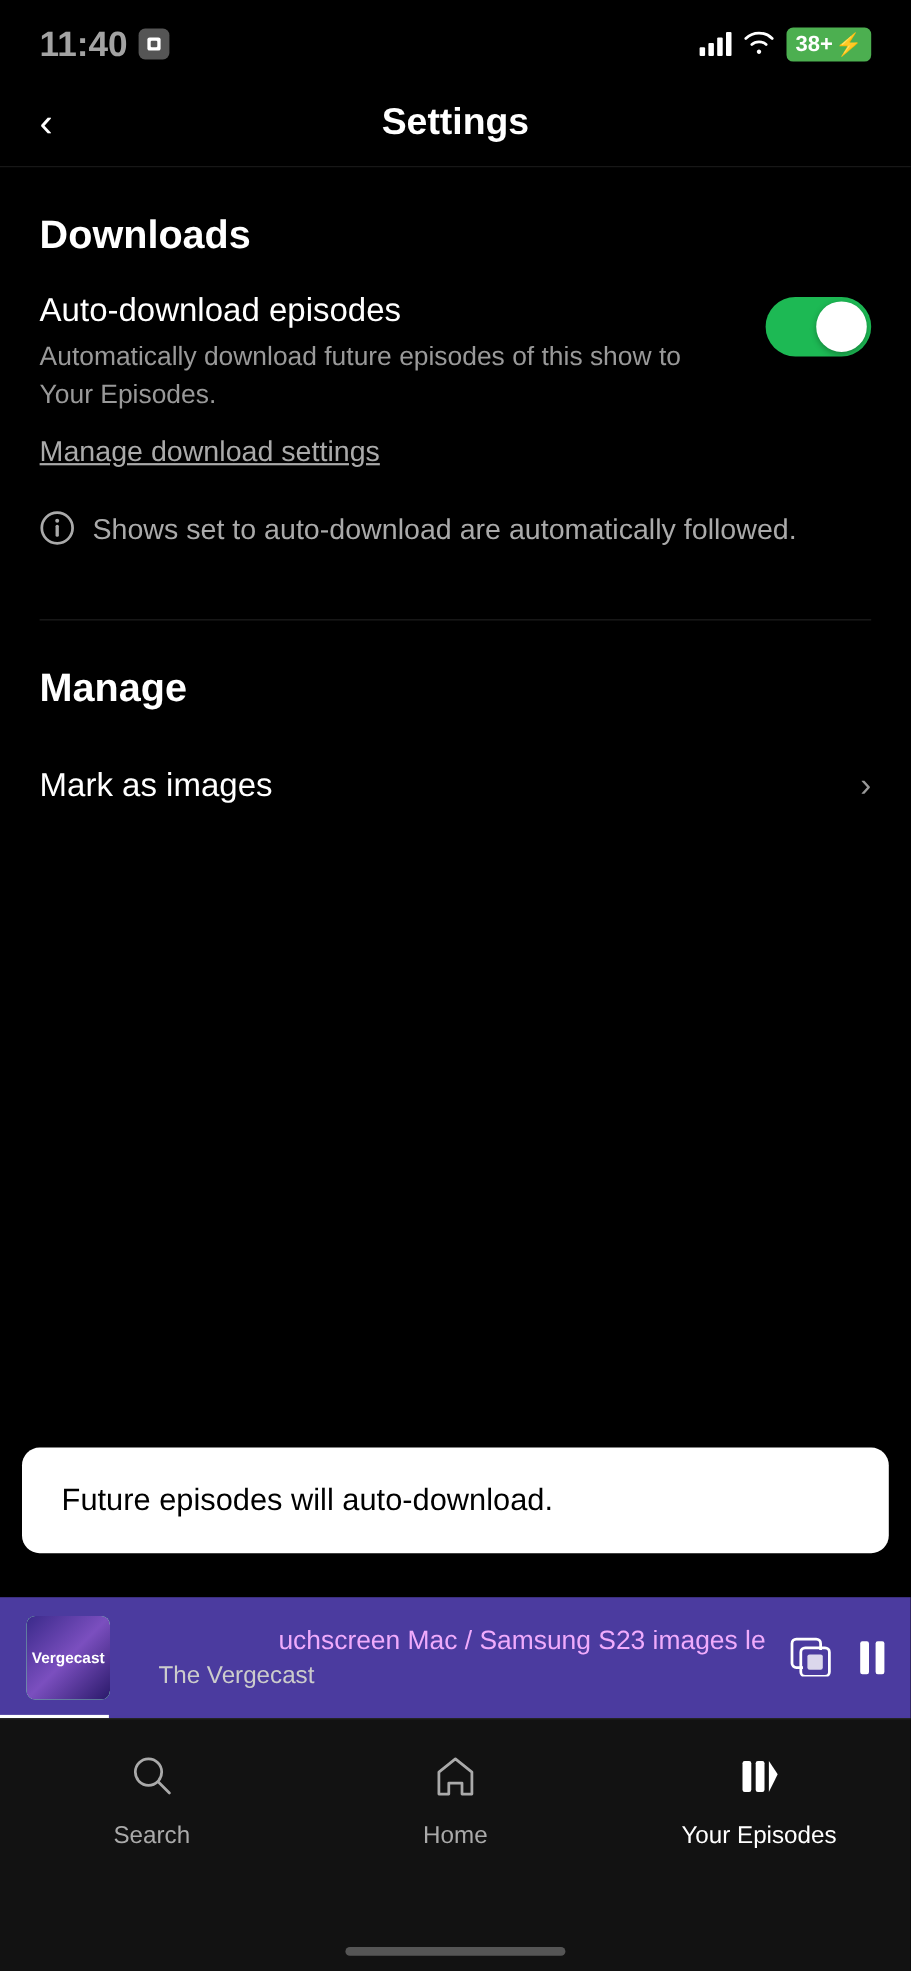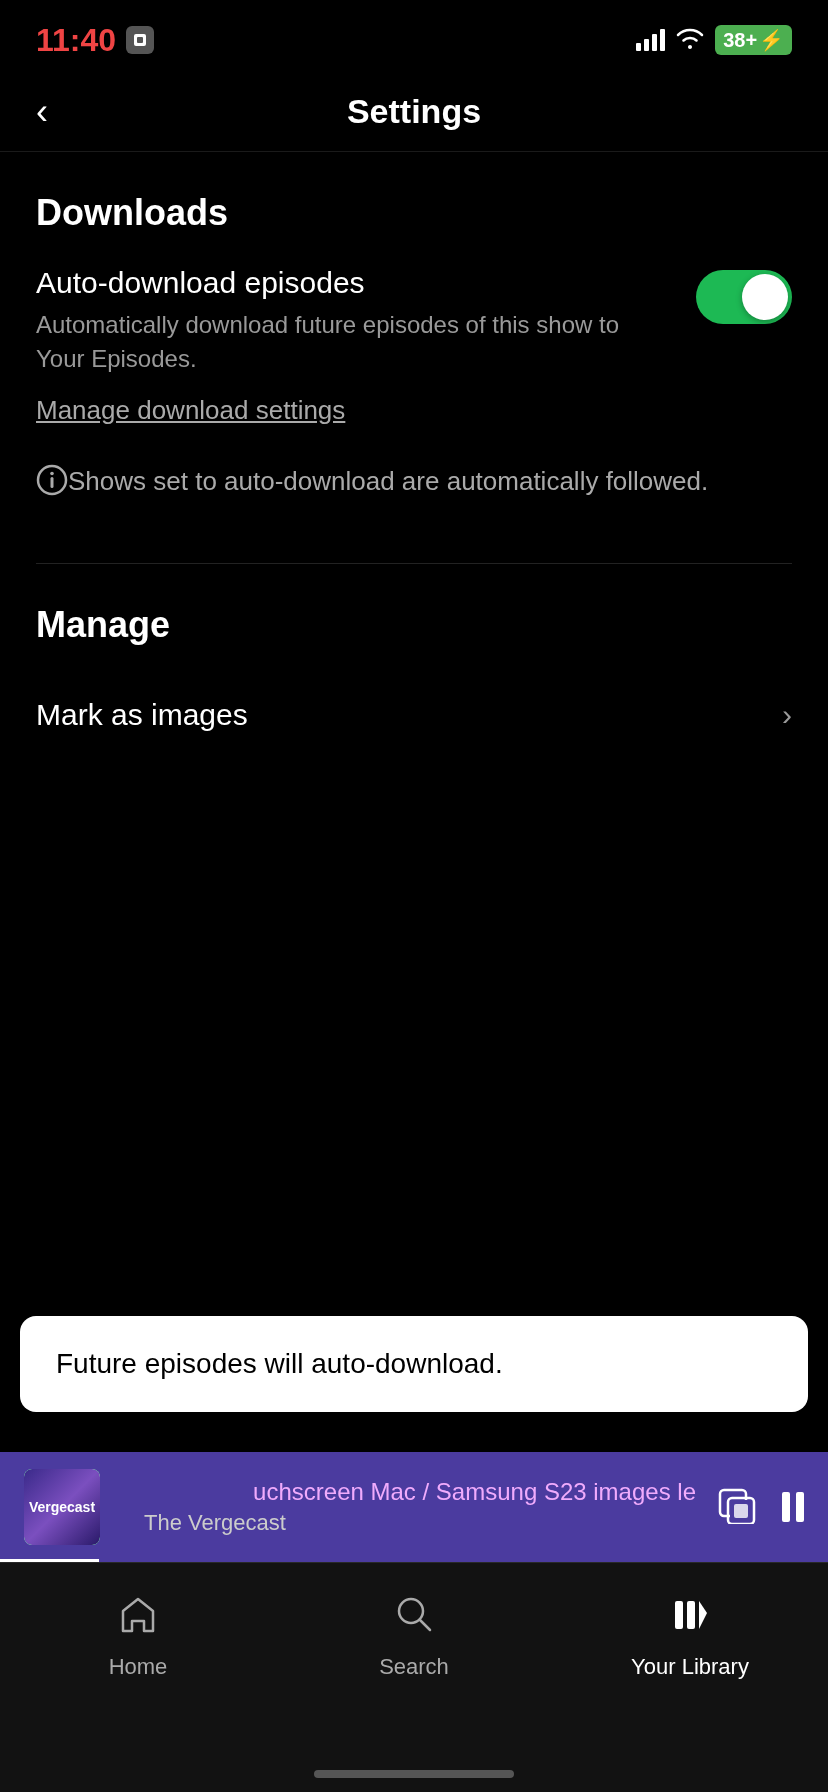--- a/index.html
+++ b/index.html
@@ -19,21 +19,21 @@
     .status-bar {
       display: flex;
       justify-content: space-between;
       align-items: center;
       padding: 18px 36px 10px 36px;
       height: 72px;
     }
     .status-time {
       font-size: 32px;
       font-weight: 600;
-      color: #ef4444;
+      color: #a3a3a3;
     }
     .status-icons {
       display: flex;
       align-items: center;
       gap: 10px;
     }
     .signal-bars {
       display: flex;
       align-items: flex-end;
       gap: 3px;
@@ -144,20 +144,21 @@
       text-decoration: underline;
       cursor: pointer;
       margin-bottom: 36px;
       display: inline-block;
     }
 
     
     .info-note {
       display: flex;
       align-items: flex-start;
+      gap: 16px;
       margin-bottom: 60px;
     }
     .info-icon {
       font-size: 28px;
       color: #aaa;
       flex-shrink: 0;
       margin-top: 2px;
     }
     .info-text {
       font-size: 26px;
@@ -467,41 +468,41 @@
     <div class="pause-btn">
       <div class="pause-bar"></div>
       <div class="pause-bar"></div>
     </div>
   </div>
   <div class="progress-line"></div>
 </div>
 
 <div class="bottom-nav">
   <div class="nav-item">
-    <span class="nav-icon nav-icon-home">
-      <svg width="42" height="42" viewBox="0 0 42 42" fill="none">
-        <path d="M6 18L21 6L36 18V38H27V28H15V38H6V18Z" stroke="#aaa" stroke-width="2.5" fill="none" stroke-linejoin="round"></path>
-      </svg>
-    </span>
-    <span class="nav-label">Home</span>
-  </div>
-  <div class="nav-item">
     <span class="nav-icon nav-icon-search">
       <svg width="42" height="42" viewBox="0 0 42 42" fill="none">
         <circle cx="18" cy="18" r="12" stroke="#aaa" stroke-width="2.5" fill="none"></circle>
         <path d="M27 27L37 37" stroke="#aaa" stroke-width="2.5" stroke-linecap="round"></path>
       </svg>
     </span>
     <span class="nav-label">Search</span>
+  </div>
+  <div class="nav-item">
+    <span class="nav-icon nav-icon-home">
+      <svg width="42" height="42" viewBox="0 0 42 42" fill="none">
+        <path d="M6 18L21 6L36 18V38H27V28H15V38H6V18Z" stroke="#aaa" stroke-width="2.5" fill="none" stroke-linejoin="round"></path>
+      </svg>
+    </span>
+    <span class="nav-label">Home</span>
   </div>
   <div class="nav-item">
     <span class="nav-icon nav-icon-library">
       <svg width="42" height="42" viewBox="0 0 42 42" fill="none">
         <rect x="6" y="8" width="8" height="28" rx="2" fill="#fff"></rect>
         <rect x="18" y="8" width="8" height="28" rx="2" fill="#fff"></rect>
         <path d="M30 8L38 20L30 36V8Z" fill="#fff"></path>
       </svg>
     </span>
-    <span class="nav-label active">Your Library</span>
+    <span class="nav-label active">Your Episodes</span>
   </div>
 </div>
 
 <div class="home-indicator"></div>
 
 </body></html>

